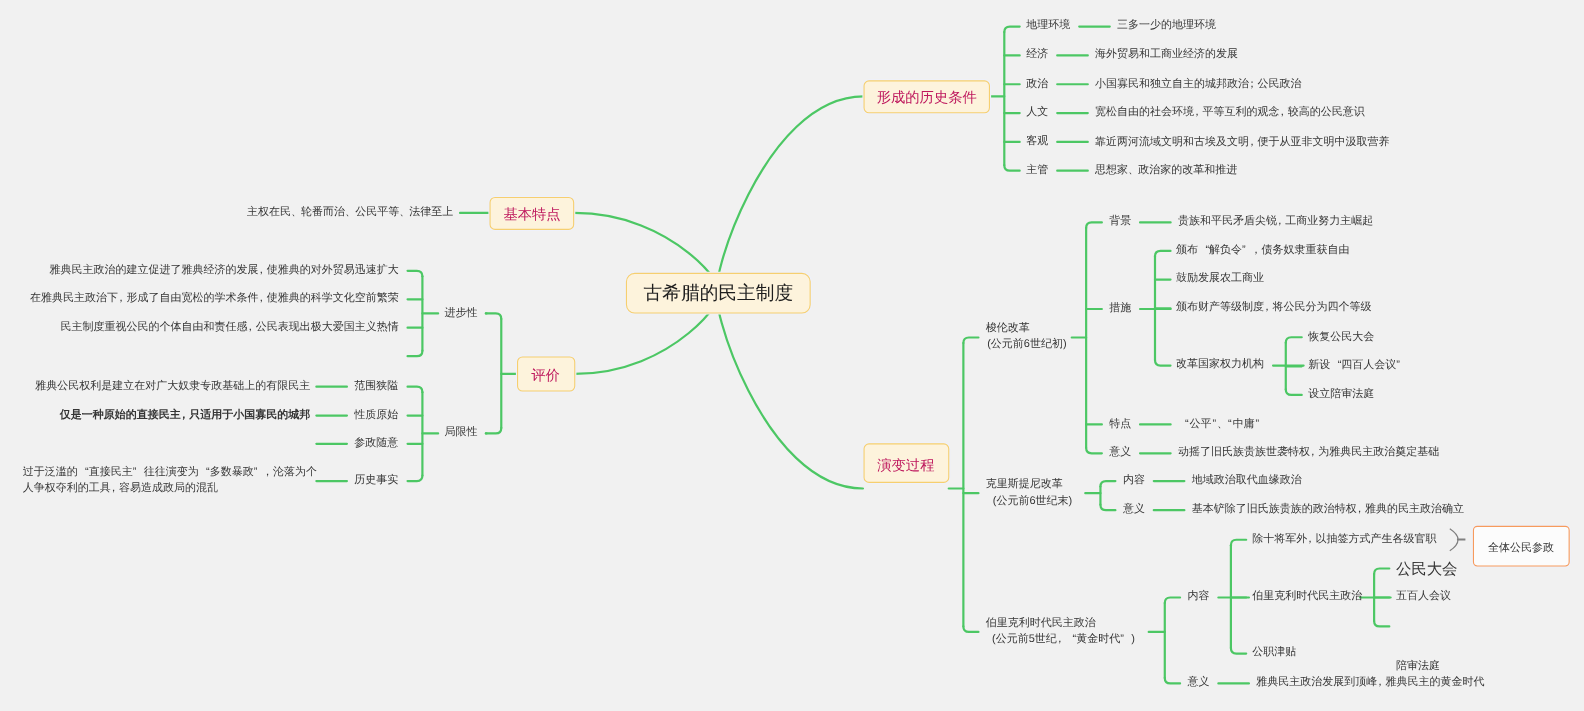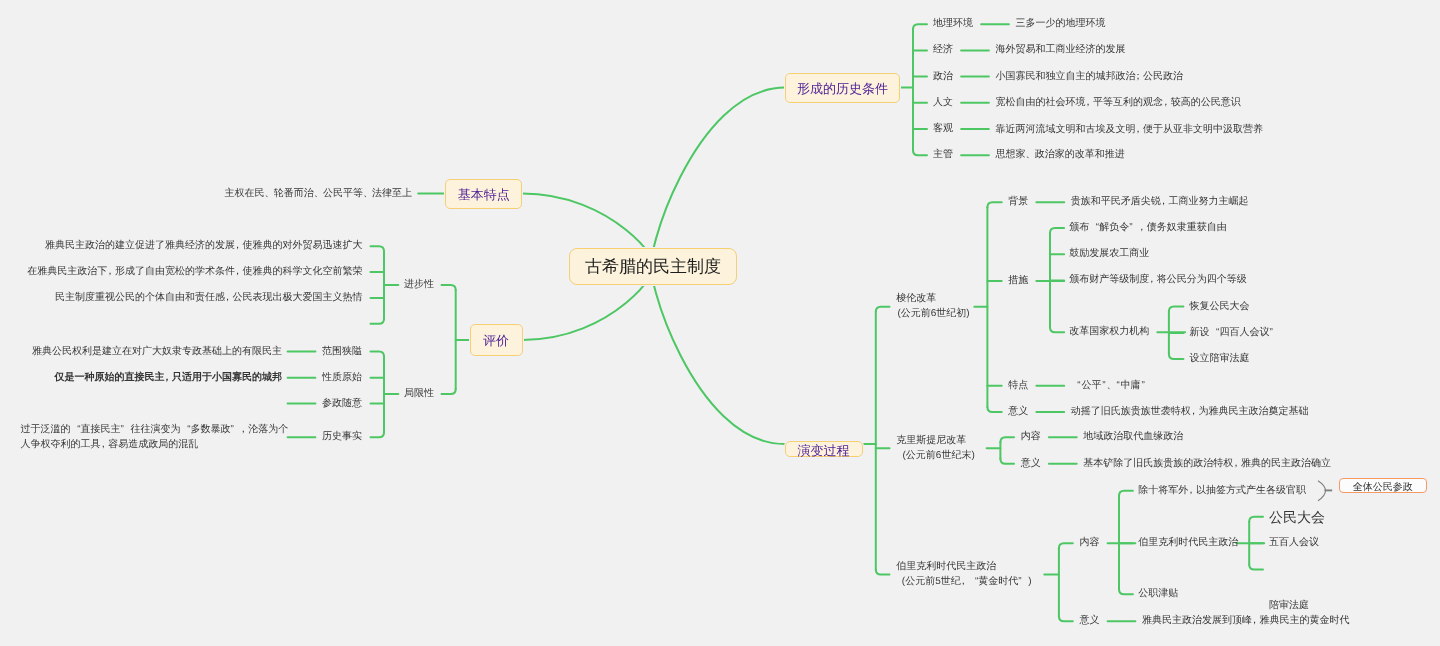--- a/index.html
+++ b/index.html
@@ -12,21 +12,21 @@
  svg.brace{position:absolute;left:0;top:0;width:1440px;height:646px}
  svg.brace path{fill:none;stroke:#7f7f7f;stroke-width:1.1;stroke-linecap:butt}
  svg.brace path.dash{stroke-width:1.9;stroke:#808080}
  .node.summary{font-size:10px;background:#fcfcfc;border:1.4px solid #f79b5c;border-radius:4px;box-shadow:0 0 0 1px #eef1fb}
  .lbl{position:absolute;white-space:pre;line-height:14.2px;transform:translateY(-50%)}
  .node{position:absolute;box-sizing:border-box;display:flex;align-items:center;
        justify-content:center;background:#fdf3dc;border:1.3px solid #f6cf6f;border-radius:5px;
        box-shadow:0 0 0 1px #eef1fb}
  .node span{display:block;position:relative;top:1.5px}
  .node.root{font-size:17px;border-radius:8px;color:#1e1e1e}
- .node.lvl2{font-size:13px;color:#4c1d95}
+ .node.lvl2{font-size:13px;color:#be185d}
  .fw{display:inline-block;width:1em}
  .fw.q-open{text-align:right}
  .fw.q-close{text-align:left}
  .tq-q{display:inline-block;width:.5em;text-align:center}
  .pc{display:inline-block;width:1em;text-align:left;margin-left:-0.24em}
  .pd{margin-right:-0.08em}
 </style>
 </head>
 <body>
 
@@ -151,24 +151,24 @@
     </div>
 <div class="node lvl2" style="left:785.0px;top:72.6px;width:115.0px;height:30.0px">
       <span>形成的历史条件</span>
     </div>
 <div class="node lvl2" style="left:445.2px;top:178.6px;width:77.0px;height:30.0px">
       <span>基本特点</span>
     </div>
 <div class="node lvl2" style="left:469.5px;top:323.9px;width:53.0px;height:32.0px">
       <span>评价</span>
     </div>
-<div class="node lvl2" style="left:784.5px;top:441px;width:78.0px;height:16px">
+<div class="node lvl2" style="left:784.5px;top:403px;width:78.0px;height:36px">
       <span>演变过程</span>
     </div>
-<div class="node summary" style="left:1338.5px;top:478.4px;width:88.5px;height:15px">
+<div class="node summary" style="left:1338.5px;top:478.4px;width:88.5px;height:37px">
       <span>全体公民参政</span>
     </div>
 <div class="lbl " style="font-size:10px;top:24.2px;left:933.0px;">地理环境</div>
 <div class="lbl " style="font-size:10px;top:24.2px;left:1015.5px;">三多一少的地理环境</div>
 <div class="lbl " style="font-size:10px;top:50.4px;left:933.0px;">经济</div>
 <div class="lbl " style="font-size:10px;top:50.4px;left:995.5px;">海外贸易和工商业经济的发展</div>
 <div class="lbl " style="font-size:10px;top:76.6px;left:933.0px;">政治</div>
 <div class="lbl " style="font-size:10px;top:76.6px;left:995.5px;">小国寡民和独立自主的城邦政治<span class="pc">；</span>公民政治</div>
 <div class="lbl " style="font-size:10px;top:102.8px;left:933.0px;">人文</div>
 <div class="lbl " style="font-size:10px;top:102.8px;left:995.5px;">宽松自由的社会环境<span class="pc">，</span>平等互利的观念<span class="pc">，</span>较高的公民意识</div>

